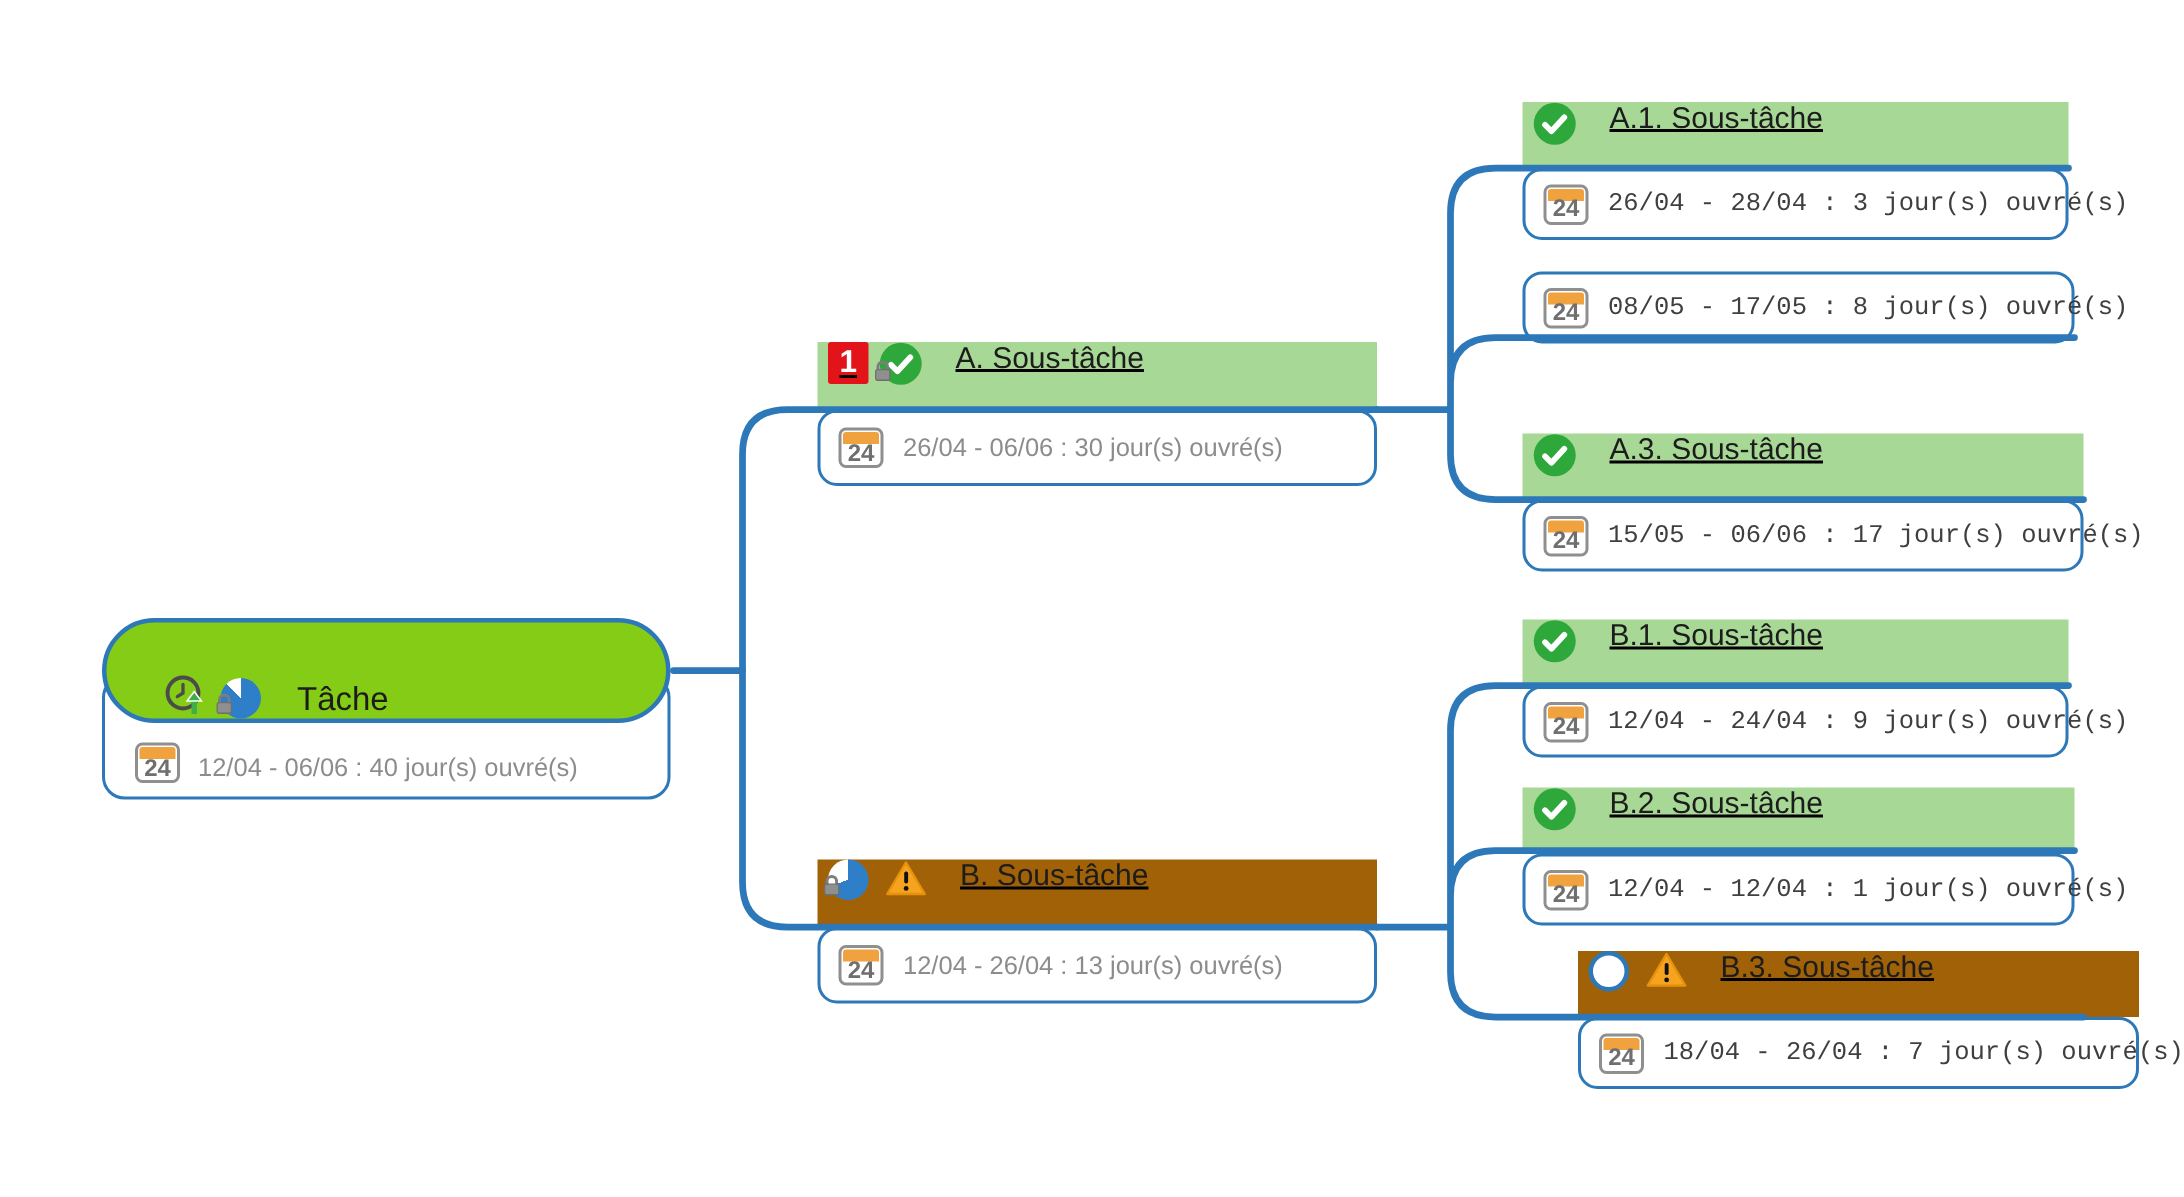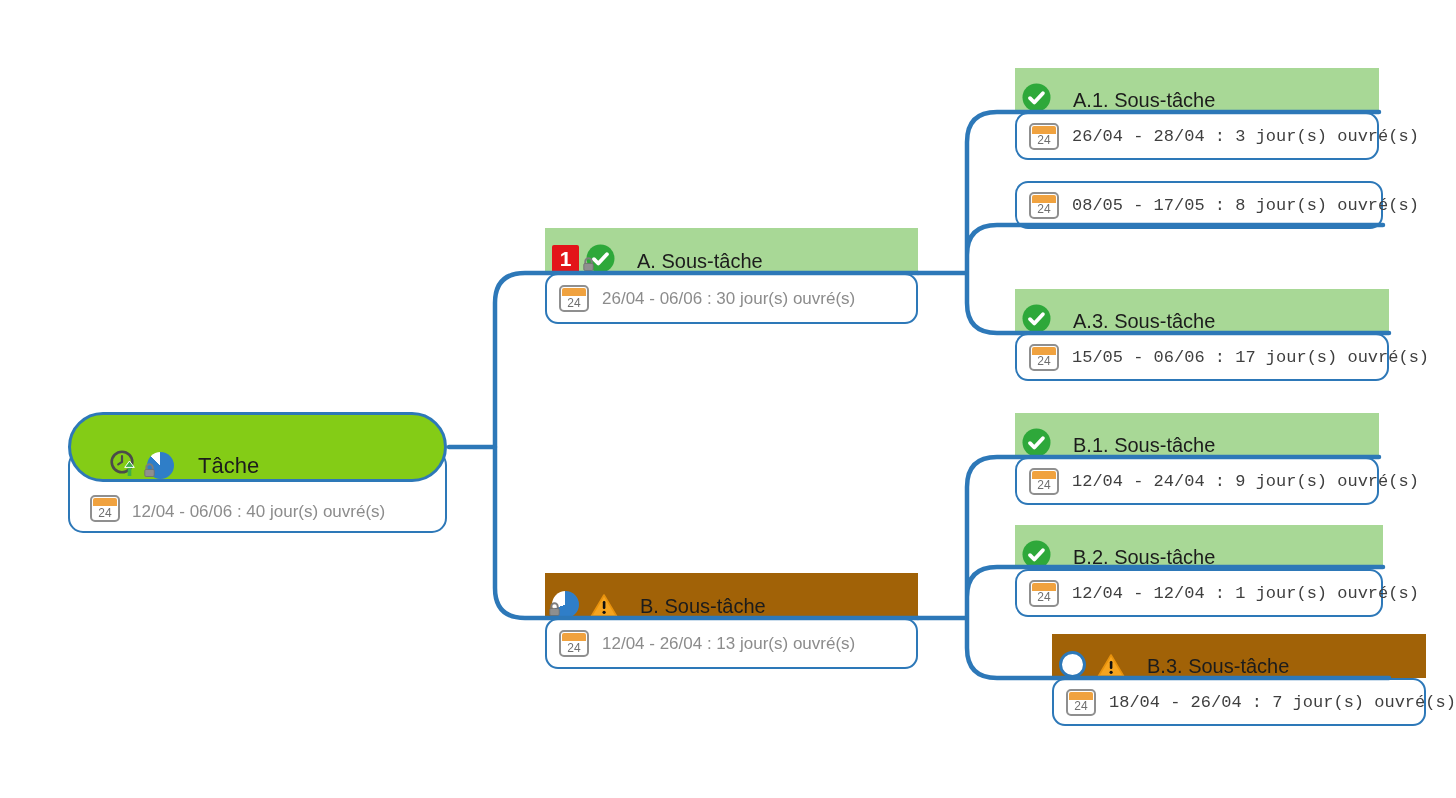--- a/index.html
+++ b/index.html
@@ -1,21 +1,21 @@
 <!DOCTYPE html>
 <html><head>
 <meta charset="utf-8">
 <style>
   html,body{margin:0;padding:0;background:#fff;}
   .stage{position:relative;width:1456px;height:798px;background:#ffffff;overflow:hidden;
          font-family:"Liberation Sans",sans-serif;}
   svg.connectors{position:absolute;left:0;top:0;z-index:3;pointer-events:none;}
 
   .node{position:absolute;z-index:2;}
-  .hdr{display:flex;align-items:flex-end;padding-left:7px;box-sizing:border-box;white-space:nowrap;}
+  .hdr{display:flex;align-items:flex-start;padding-left:7px;box-sizing:border-box;white-space:nowrap;text-decoration:underline;}
   .hdr .title{font-size:20px;color:#1c1c1c;margin-left:15px;}
   .hdr-a{height:45px;gap:7px;}
   .hdr-c{height:44px;gap:7px;}
   .green{background:#a8d896;}
   .yellow{background:#a16207;}
   .datebox{background:#fff;border:2px solid #2d78b8;border-radius:13px;display:flex;
            align-items:center;padding-left:12px;gap:13px;box-sizing:border-box;white-space:nowrap;}
   .db-a{height:51px;}
   .db-c{height:48px;}
   .date{font-size:17px;}
@@ -40,21 +40,21 @@
   .lockov{position:absolute;left:-5px;bottom:-3px;}
   .prio{width:27px;height:28px;background:#e31419;color:#fff;font-weight:bold;font-size:21px;
         display:flex;align-items:center;justify-content:center;border-radius:2px;flex:none;}
   .circleicon{width:27px;height:27px;border-radius:50%;border:3px solid #2d78b8;background:#fff;
         box-sizing:border-box;flex:none;}
   .cal{position:relative;width:30px;height:27px;border:2px solid #8f8f8f;border-radius:5px;
        background:#fff;box-sizing:border-box;flex:none;}
   .calband{position:absolute;left:1px;right:1px;top:1px;height:8px;background:#f0a23f;
        border-radius:2px 2px 0 0;}
   .calnum{position:absolute;left:0;right:0;top:8px;bottom:0;display:flex;align-items:center;
-       justify-content:center;font-size:12px;font-weight:normal;color:#6f6f6f;}
+       justify-content:center;font-size:16px;font-weight:bold;color:#6f6f6f;}
 </style>
 </head>
 <body>
 
 <div class="stage">
 
   <div class="rootwrap" style="left:68px;top:412px;width:379px;height:121px">
     <div class="rootdates">
       <span class="cal">
         <span class="calband"></span>

